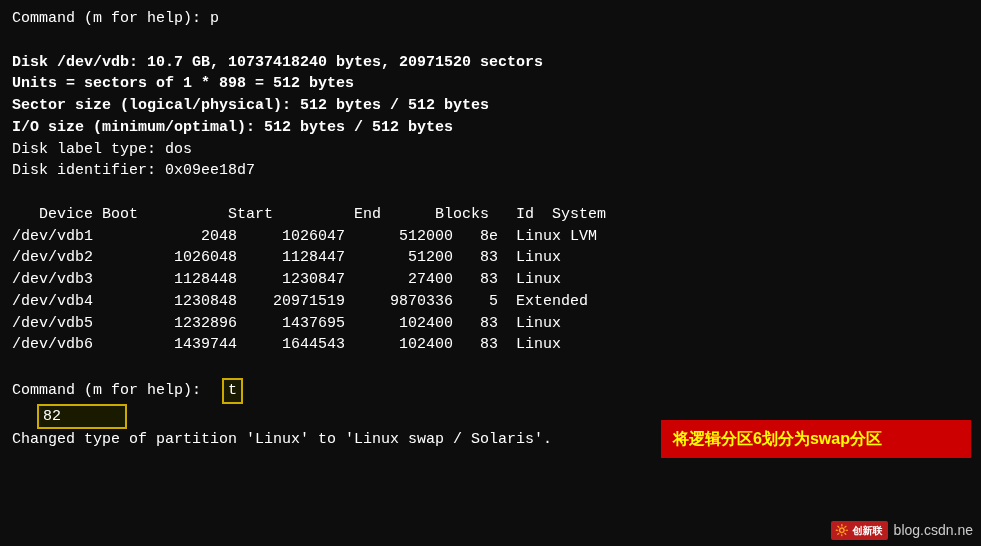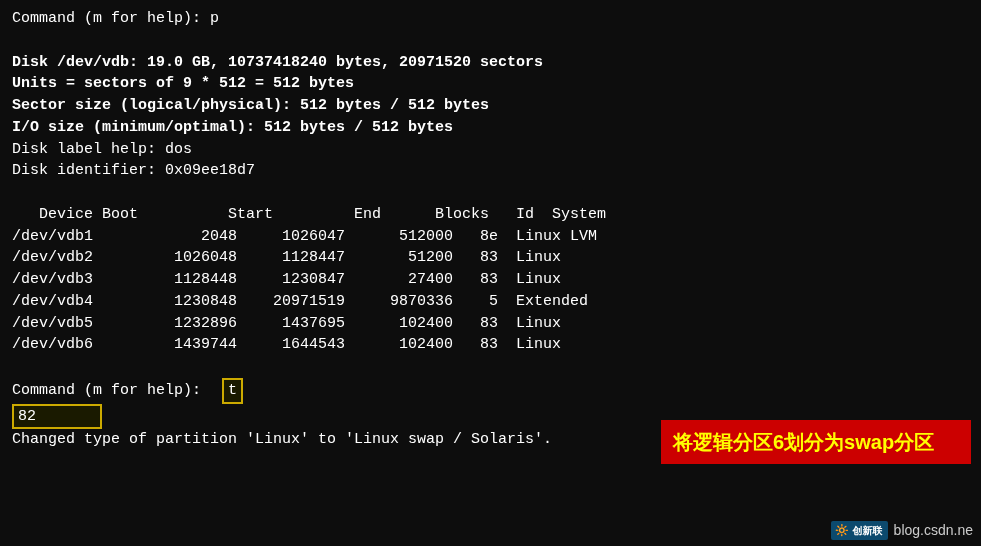--- a/index.html
+++ b/index.html
@@ -28,36 +28,36 @@
     .line.bold {
       font-weight: bold;
     }
     .annotation-bubble {
       position: absolute;
       right: 10px;
       top: 420px;
       background: #cc0000;
       color: #ffff00;
       font-family: 'Microsoft YaHei', 'SimHei', sans-serif;
-      font-size: 20px;
+      font-size: 16px;
       font-weight: bold;
       padding: 8px 12px;
       width: 310px;
       line-height: 1.4;
     }
     .watermark {
       position: absolute;
       bottom: 6px;
       right: 8px;
       display: flex;
       align-items: center;
       gap: 6px;
     }
     .watermark-logo {
-      background: #0c4a6e;
+      background: #b91c1c;
       color: #ffffff;
       font-size: 11px;
       font-family: sans-serif;
       font-weight: bold;
       padding: 3px 5px;
       border-radius: 2px;
       line-height: 1.2;
       text-align: center;
     }
     .watermark-text {
@@ -82,25 +82,25 @@
   </style>
 </head>
 <body>
 
 <div class="terminal">
 
   <div class="line">Command (m for help): p</div>
 
   <div class="line">&nbsp;</div>
 
-  <div class="line bold">Disk /dev/vdb: 19.0 GB, 10737418240 bytes, 20971520 sectors</div>
-  <div class="line bold">Units = sectors of 9 * 512 = 512 bytes</div>
+  <div class="line bold">Disk /dev/vdb: 10.7 GB, 10737418240 bytes, 20971520 sectors</div>
+  <div class="line bold">Units = sectors of 1 * 898 = 512 bytes</div>
   <div class="line bold">Sector size (logical/physical): 512 bytes / 512 bytes</div>
   <div class="line bold">I/O size (minimum/optimal): 512 bytes / 512 bytes</div>
-  <div class="line">Disk label help: dos</div>
+  <div class="line">Disk label type: dos</div>
   <div class="line">Disk identifier: 0x09ee18d7</div>
 
   <div class="line">&nbsp;</div>
 
   <div class="line">   Device Boot          Start         End      Blocks   Id  System</div>
   <div class="line">/dev/vdb1            2048     1026047      512000   8e  Linux LVM</div>
   <div class="line">/dev/vdb2         1026048     1128447       51200   83  Linux</div>
   <div class="line">/dev/vdb3         1128448     1230847       27400   83  Linux</div>
   <div class="line">/dev/vdb4         1230848    20971519     9870336    5  Extended</div>
   <div class="line">/dev/vdb5         1232896     1437695      102400   83  Linux</div>
@@ -108,21 +108,21 @@
 
   <div class="line">&nbsp;</div>
 
   <div class="cmd-line">
     <span class="line">Command (m for help): </span>
       <span class="inline-box">t</span>
   </div>
 
 
   <div class="cmd-line">
-      <span class="inline-box" style="min-width:90px; display:inline-block;">82</span>
+      <span class="inline-box" style="min-width:90px; display:inline-block;margin-left:25px;">82</span>
   </div>
 
   <div class="line">Changed type of partition 'Linux' to 'Linux swap / Solaris'.</div>
 
   <div class="annotation-bubble">
     <span>将逻辑分区6划分为swap分区</span>
   </div>
 
   <div class="watermark">
     <div class="watermark-logo">

